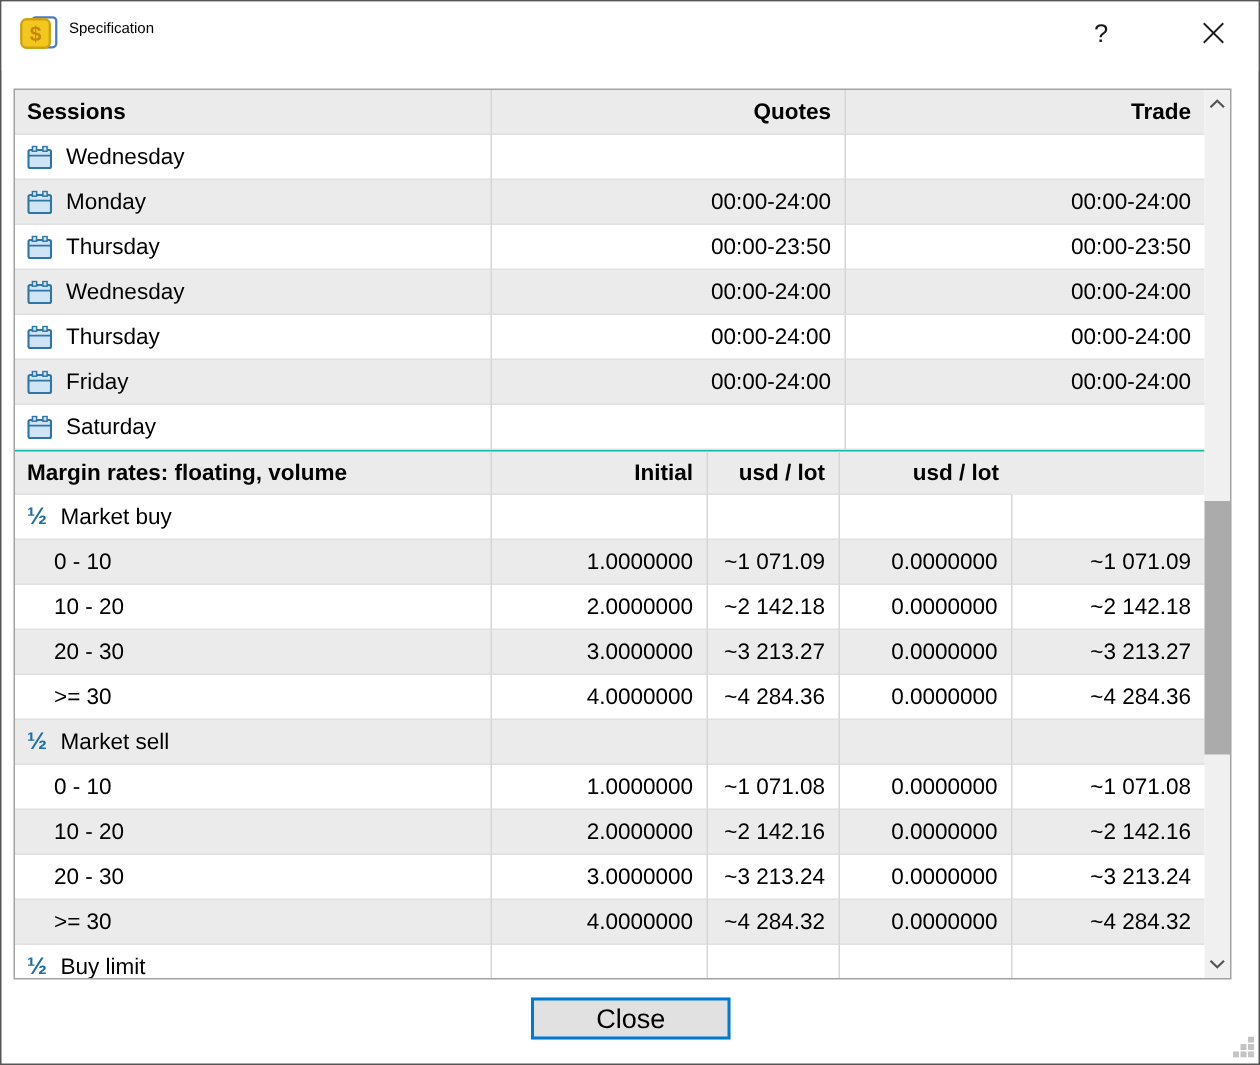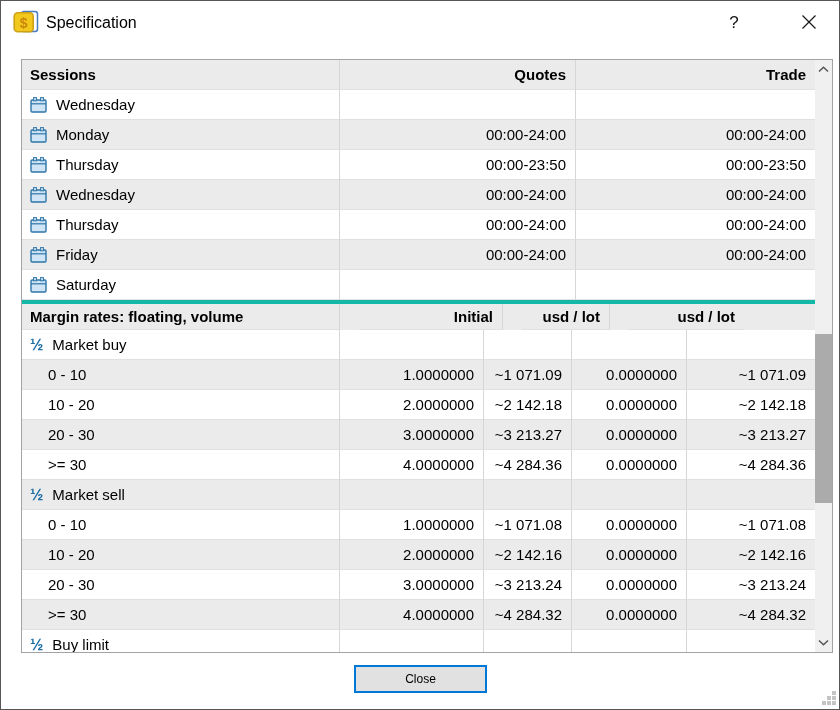--- a/index.html
+++ b/index.html
@@ -3,50 +3,50 @@
 <meta charset="utf-8">
 <style>
   *{box-sizing:border-box;margin:0;padding:0;}
   html,body{width:840px;height:710px;}
   body{font-family:"Liberation Sans",sans-serif;background:#fff;}
   .window{position:relative;width:840px;height:710px;background:#fff;border:1px solid #565656;overflow:hidden;}
 
   
   .titlebar{position:absolute;left:0;top:0;right:0;height:46px;background:#fff;}
   .app-icon{position:absolute;left:12px;top:9px;width:26px;height:24px;}
-  .win-title{position:absolute;left:45px;top:13px;font-size:16px;color:#000;}
+  .win-title{position:absolute;left:45px;top:13px;font-size:10px;color:#000;}
   .help-btn{position:absolute;right:92px;top:9px;width:26px;height:26px;text-align:center;line-height:26px;font-size:17px;color:#141414;}
   .close-win{position:absolute;right:22px;top:13px;width:16px;height:16px;}
 
   
-  .table{position:absolute;left:20px;top:58px;width:812px;height:594px;border:1px solid #a3a3a3;background:#fff;overflow:hidden;}
+  .table{position:absolute;left:8px;top:58px;width:812px;height:594px;border:1px solid #a3a3a3;background:#fff;overflow:hidden;}
   .rows{position:absolute;left:0;top:0;width:793px;}
   .row{display:grid;height:30px;background:#fff;}
   .row.sessions{grid-template-columns:318px 236px 1fr;}
   .row.margin{grid-template-columns:318px 144px 88px 115px 1fr;}
   .row.gray{background:#ebebeb;}
   .row.header{background:#ebebeb;}
   .row.header .txt{font-weight:bold;}
-  .row.section-top{border-top:4px solid #14b8a6;gap:19px;}
+  .row.section-top{border-top:1px solid #14b8a6;}
   .cell{display:flex;align-items:center;height:100%;border-right:1px solid #d6d6d6;border-bottom:1px solid #e0e0e0;font-size:15px;color:#000;white-space:nowrap;overflow:hidden;}
   .cell:last-child{border-right:none;}
   .cell.left{padding-left:8px;gap:9px;}
   .cell.left.indent{padding-left:26px;}
   .cell.num{justify-content:flex-end;padding-right:9px;}
   .half-icon{color:#1d6fa5;font-size:16px;font-weight:bold;line-height:1;}
 
   
   .scrollbar{position:absolute;top:0;right:0;width:17px;height:592px;background:#f0f0f0;}
   .sb-btn{position:absolute;left:0;width:17px;height:17px;display:flex;align-items:center;justify-content:center;}
   .sb-btn.up{top:1px;}
   .sb-btn.down{bottom:1px;}
   .sb-thumb{position:absolute;left:0;top:274px;width:17px;height:169px;background:#ababab;}
 
   
-  .footer-close{position:absolute;left:353px;top:664px;width:133px;height:28px;background:#e1e1e1;border:2px solid #0078d7;font-size:12px;font-family:"Liberation Sans",sans-serif;color:#000;}
+  .footer-close{position:absolute;left:353px;top:664px;width:133px;height:28px;background:#e1e1e1;border:2px solid #0078d7;font-size:18px;font-family:"Liberation Sans",sans-serif;color:#000;}
   .resize-grip{position:absolute;right:3px;bottom:4px;width:14px;height:14px;}
 </style>
 </head>
 <body>
 
 <div class="window">
 
   <div class="titlebar">
     <span class="app-icon">
       <svg width="26" height="24" viewBox="0 0 26 24">

